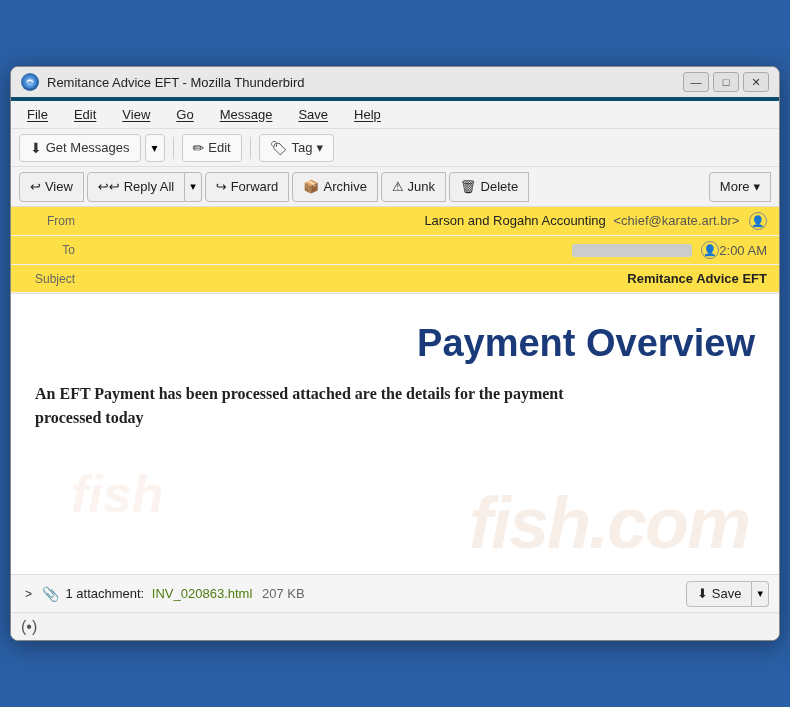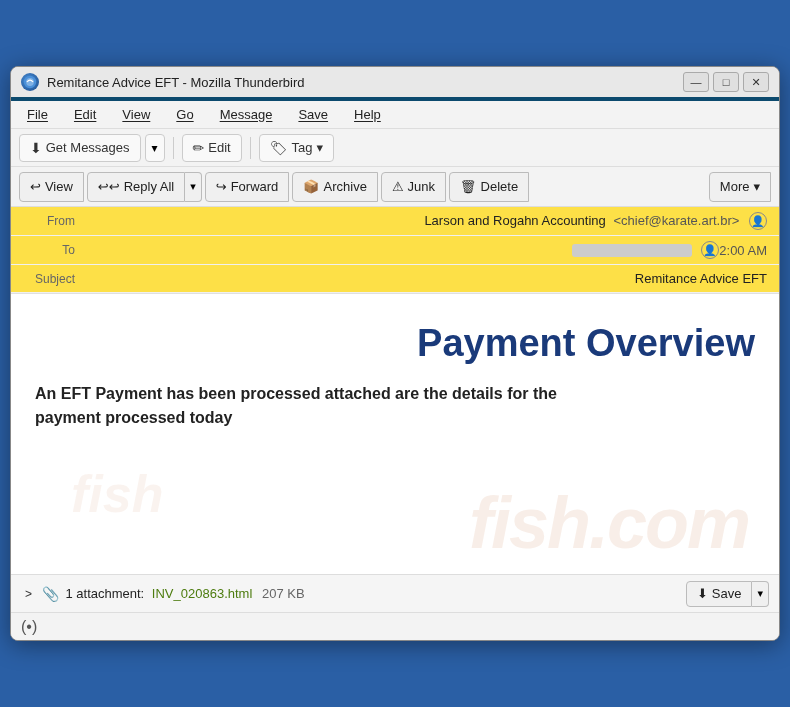--- a/index.html
+++ b/index.html
@@ -208,21 +208,21 @@
     }
     .to-blur {
       display: inline-block;
       width: 120px;
       height: 13px;
       background: #ccc;
       border-radius: 3px;
       vertical-align: middle;
     }
     .subject-row .email-meta-value {
-      font-weight: normal;
+      font-weight: bold;
     }
 
     
     .email-body {
       background: white;
       padding: 28px 24px 40px 24px;
       min-height: 280px;
       position: relative;
       overflow: hidden;
     }
@@ -233,20 +233,21 @@
       margin-bottom: 16px;
       line-height: 1.15;
       text-align: right;
     }
     .email-text {
       font-size: 16px;
       color: #222;
       font-weight: bold;
       line-height: 1.5;
       max-width: 580px;
+      font-family: Liberation Serif, serif;
     }
     
     .watermark {
       position: absolute;
       bottom: 10px;
       right: 30px;
       font-size: 72px;
       font-weight: 900;
       color: rgba(200, 120, 80, 0.13);
       font-style: italic;

